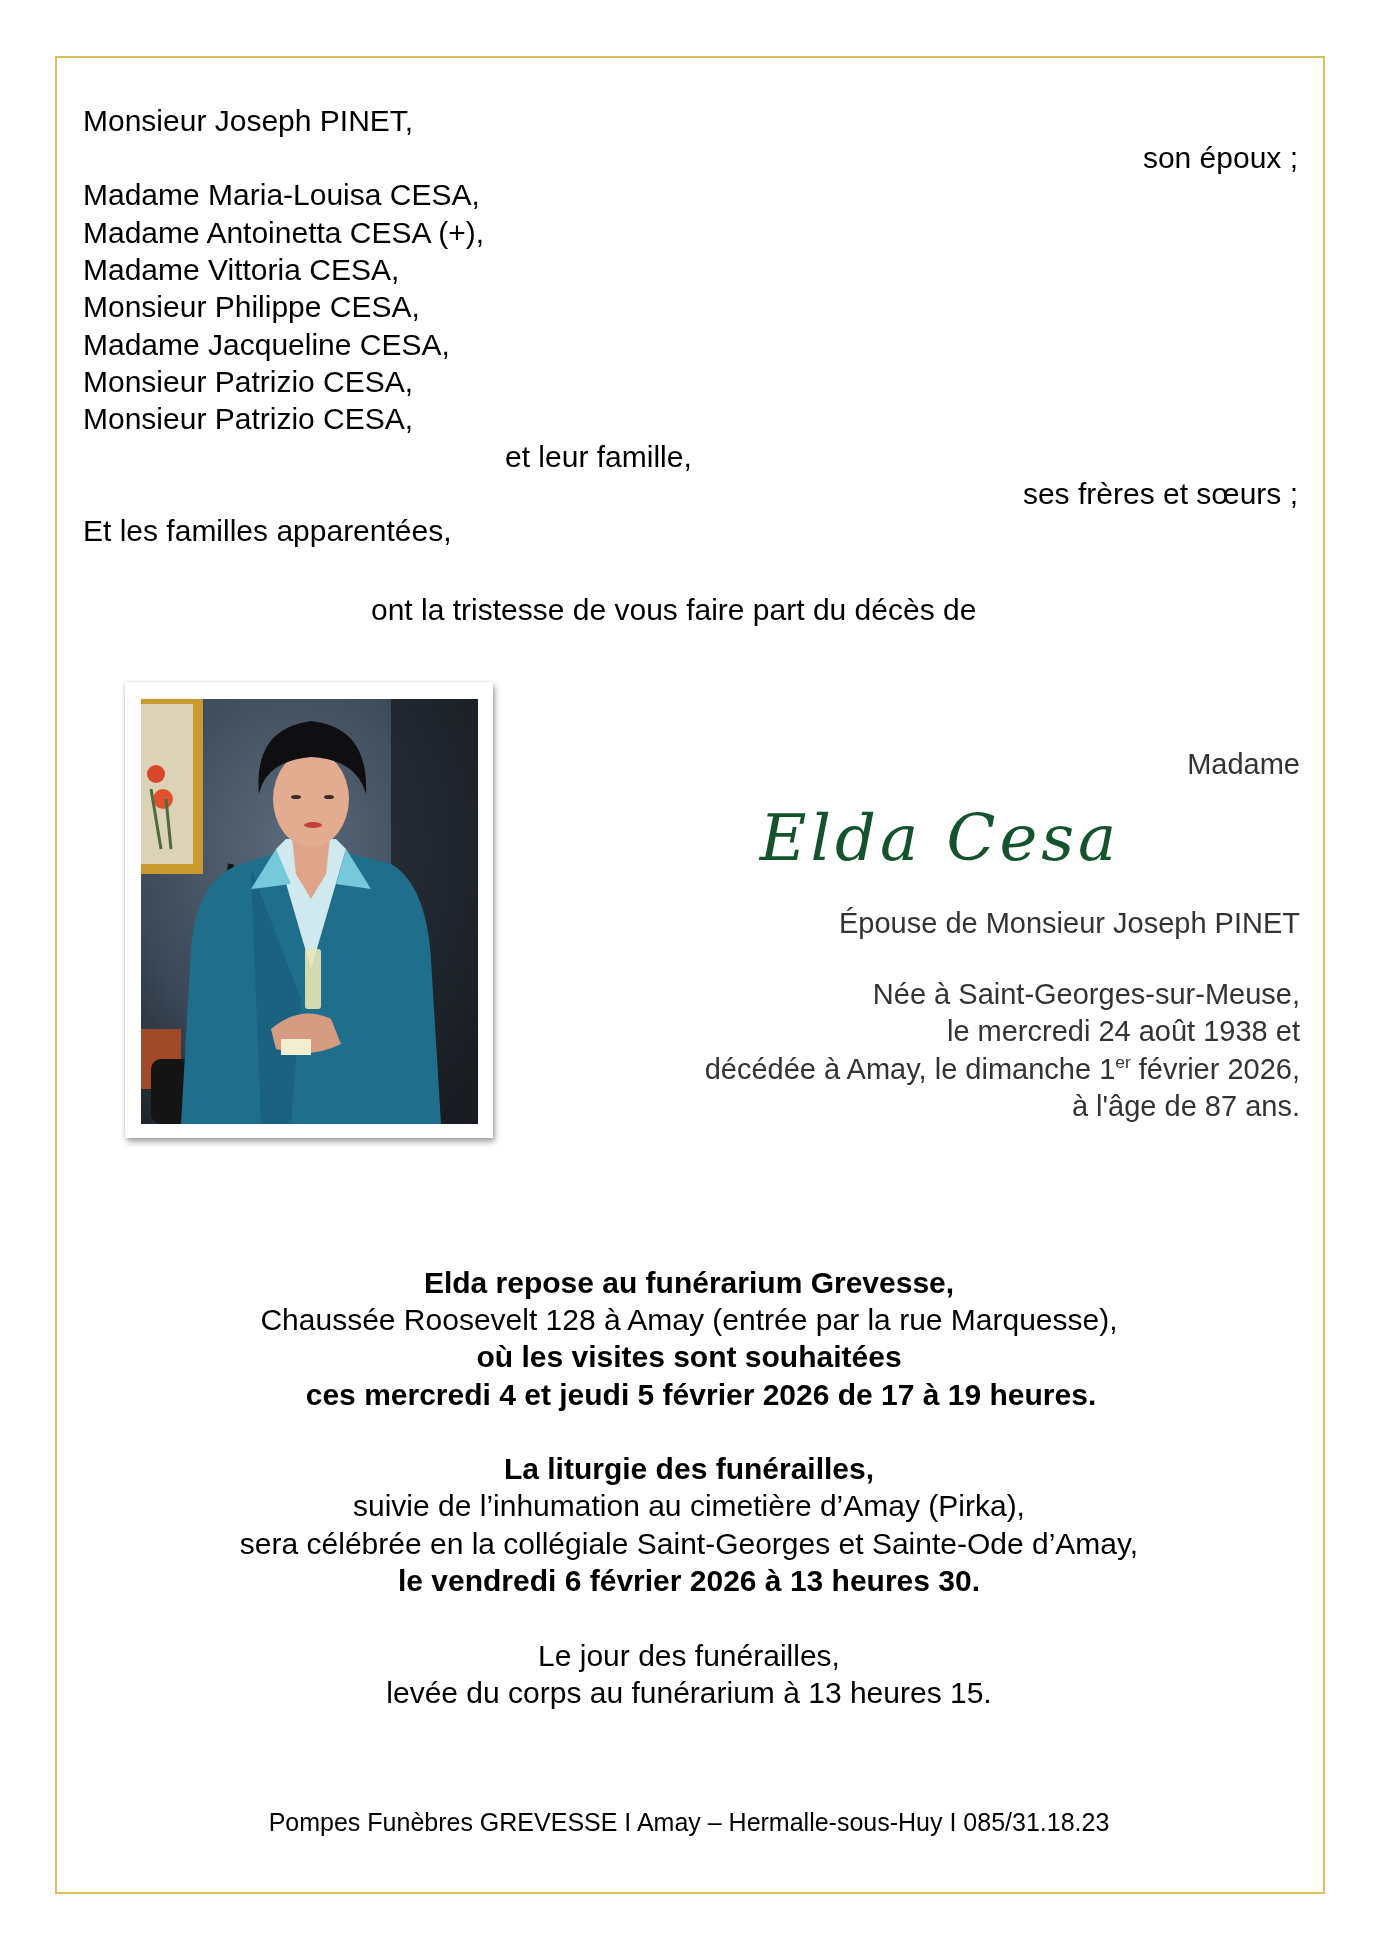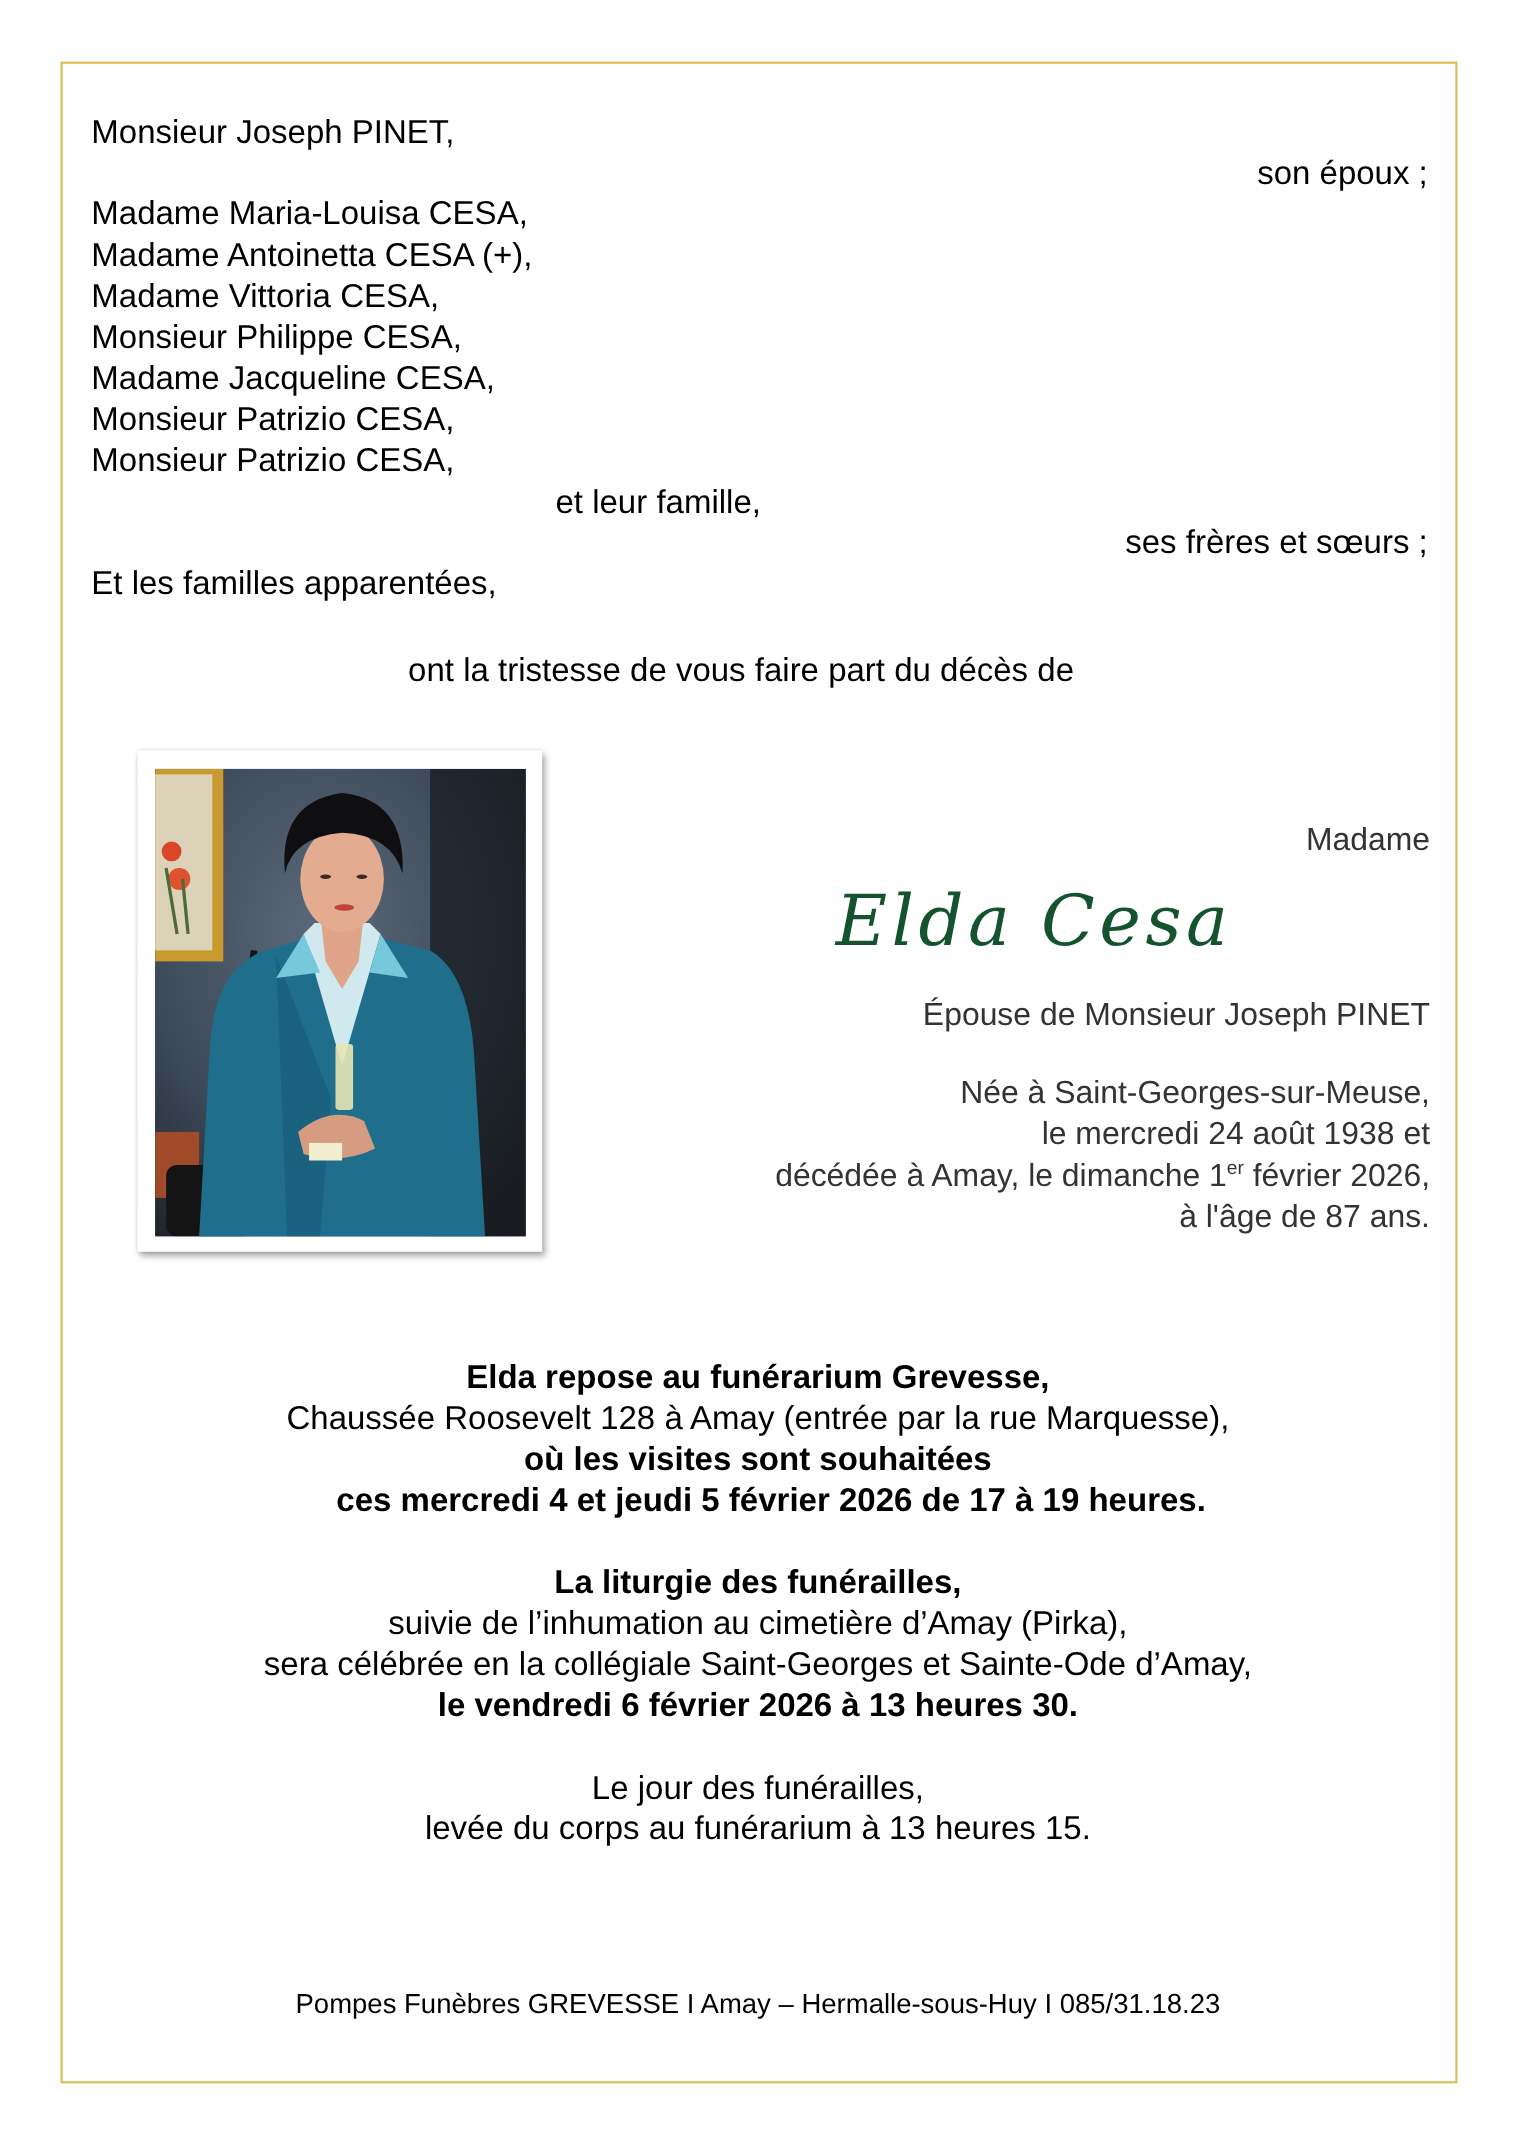--- a/index.html
+++ b/index.html
@@ -3,21 +3,21 @@
 <meta charset="utf-8">
 <style>
   html, body { margin:0; padding:0; background:#ffffff; }
   body { width:1378px; height:1949px; position:relative; overflow:hidden;
          font-family:"Liberation Sans", sans-serif; color:#000; }
   .frame { position:absolute; left:55px; top:56px; width:1266px; height:1834px;
            border:2px solid #dcbe5c; }
   .line { position:absolute; font-size:30px; line-height:38px; height:38px; white-space:nowrap; }
   .left { left:83px; }
   .right { right:80px; text-align:left; }
-  .center-page { left:0; width:1378px; text-align:center; }
+  .center-page { left:0; width:1378px; text-align:center;margin-top:30px; }
   .rcol { position:absolute; left:580px; width:720px; text-align:right; color:#333333;
           font-size:29px; line-height:38px; white-space:nowrap; }
   .bold { font-weight:bold; }
   .script { position:absolute; left:580px; width:720px; text-align:center;
             font-family:"DejaVu Serif", serif; font-style:italic; font-size:64px; line-height:80px;
             letter-spacing:4px; color:#14532d; }
   .photo-card { position:absolute; left:125px; top:682px; width:368px; height:456px;
                 background:#ffffff; box-shadow:2px 4px 6px rgba(0,0,0,0.35), 0 0 3px rgba(0,0,0,0.15); }
   .photo { position:absolute; left:16px; top:17px; width:337px; height:425px; overflow:hidden; background:#3c4a5a; }
   .footer { position:absolute; left:0; width:1378px; text-align:center; font-size:25px; line-height:32px; top:1806px; white-space:nowrap; }

